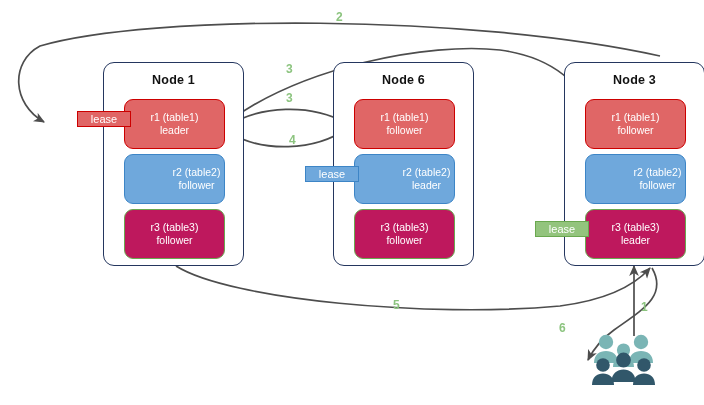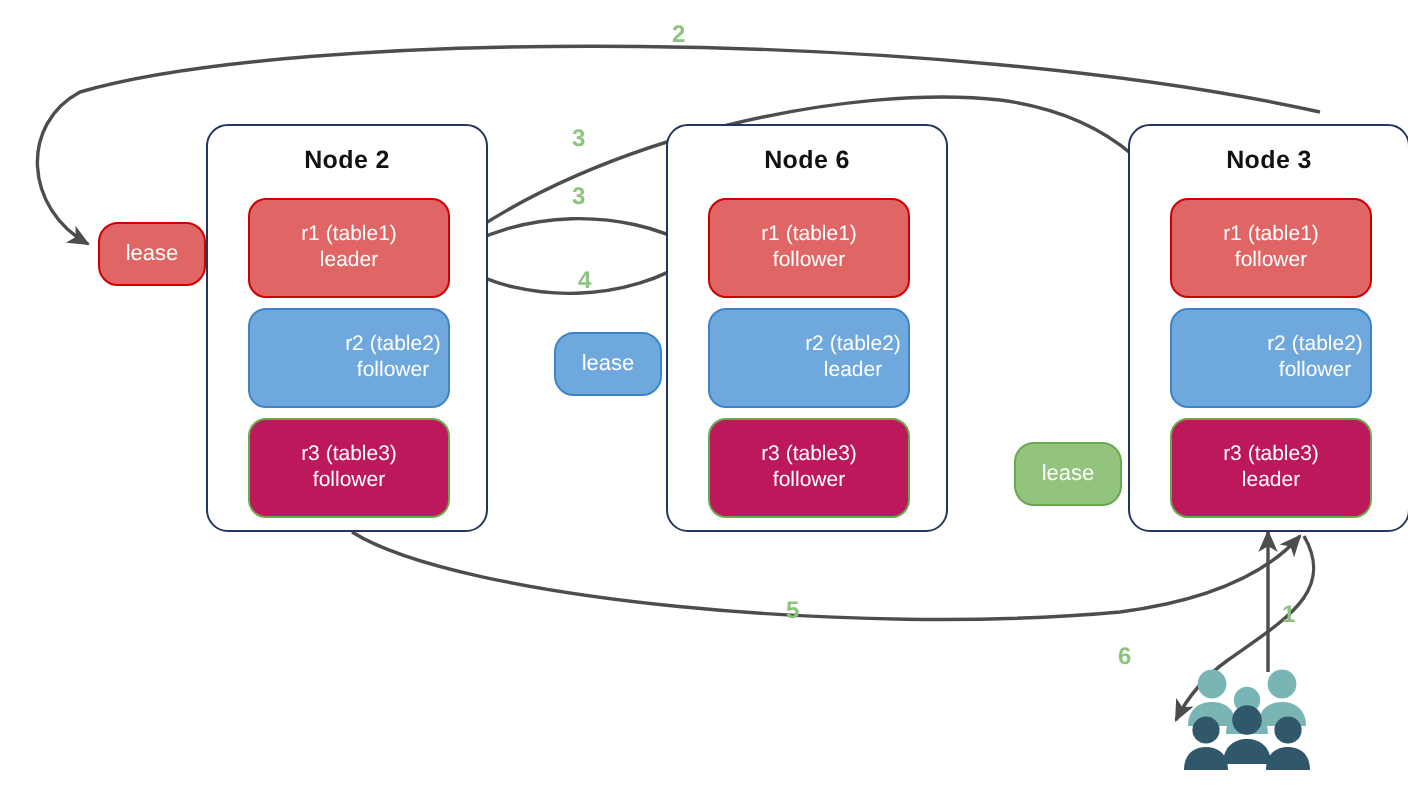--- a/index.html
+++ b/index.html
@@ -71,28 +71,29 @@
   }
   .rep-green {
     background: #be185d;
     border: 1.6px solid #6aa84f;
   }
 
   
   .lease {
     position: absolute;
     box-sizing: border-box;
-    height: 32px;
+    height: 16px;
     width: 54px;
-    border-radius: 10px;
+    border-radius: 0;
     display: flex;
     align-items: center;
     justify-content: center;
     color: #ffffff;
     font-size: 11px;
+    margin-left: 28px;
   }
   .lease-red   { background: #e06666; border: 1.6px solid #cc0000; }
   .lease-blue  { background: #6fa8dc; border: 1.6px solid #3d85c6; }
   .lease-green { background: #93c47d; border: 1.6px solid #6aa84f; }
 
   
   .elabel {
     position: absolute;
     font-size: 12px;
     font-weight: bold;
@@ -134,21 +135,21 @@
 
       <path d="M 176 266 C 230 300, 430 318, 560 306 C 606 300, 634 286, 650 268"></path>
 
       <path d="M 634 336 L 634 266"></path>
 
       <path d="M 652 268 C 668 296, 642 310, 614 330 C 600 340, 592 352, 588 360"></path>
     </g>
   </svg>
 
   <div class="node-panel" style="left:103px; top:62px; width:141px; height:204px;">
-    <div class="node-title">Node 2</div>
+    <div class="node-title">Node 1</div>
     <div class="replica rep-red" style="top:36px;">
       <span class="ln">r1 (table1)</span>
       <span class="ln">leader</span>
     </div>
     <div class="replica rep-blue" style="top:91px;">
       <span class="ln">r2 (table2)</span>
       <span class="ln">follower</span>
     </div>
     <div class="replica rep-green" style="top:146px;">
       <span class="ln">r3 (table3)</span>

